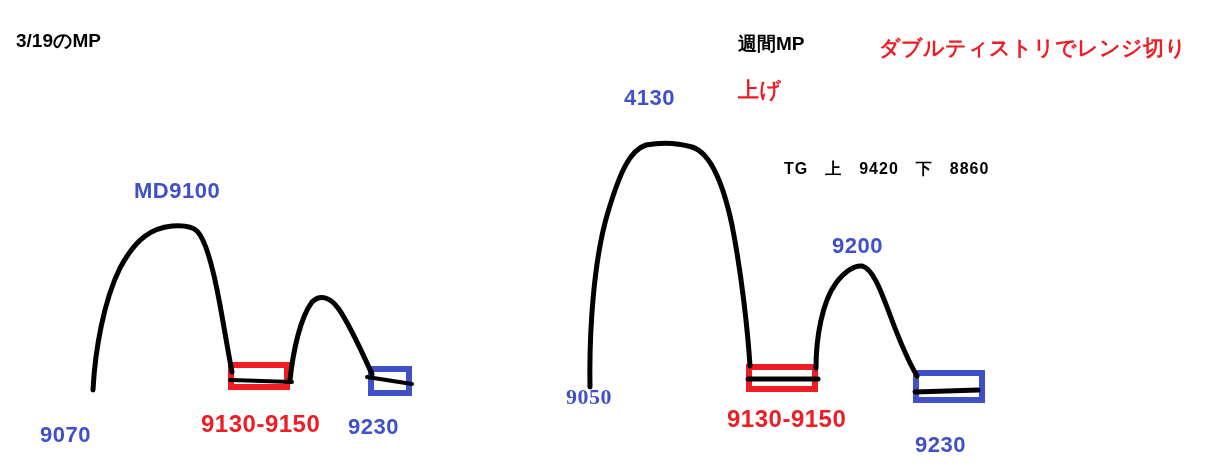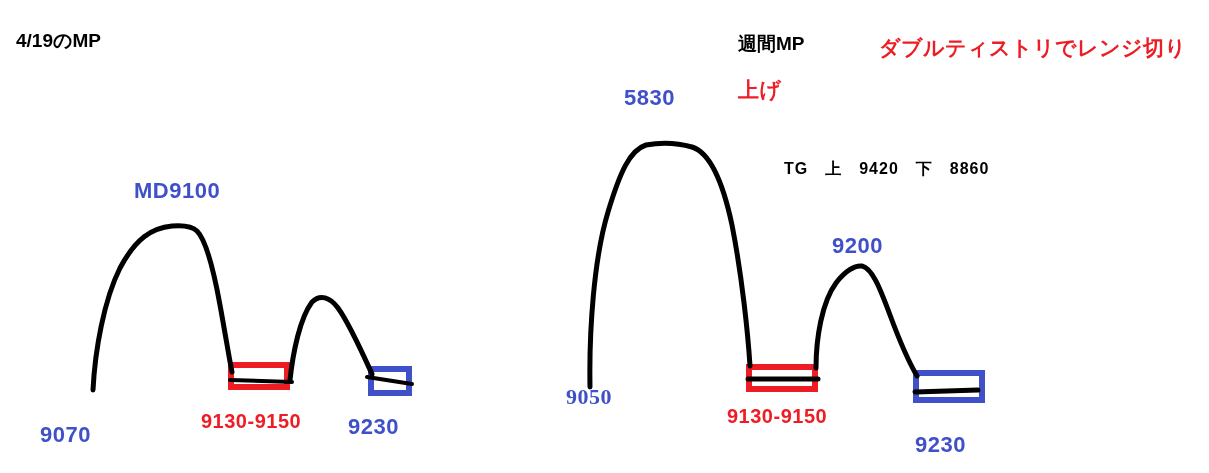--- a/index.html
+++ b/index.html
@@ -44,21 +44,21 @@
     color: #000000;
     letter-spacing: 1px;
   }
   .lbl-blue {
     font-size: 22px;
     font-weight: bold;
     color: #4050c8;
     letter-spacing: 0.5px;
   }
   .lbl-red {
-    font-size: 20px;
+    font-size: 24px;
     font-weight: bold;
     color: #ee1c25;
     letter-spacing: 0.5px;
   }
   .box {
     position: absolute;
     box-sizing: border-box;
     background: transparent;
   }
   .box-red { border: 6px solid #ee1c25; }
@@ -76,40 +76,40 @@
     stroke: #000000;
     stroke-linecap: round;
     stroke-linejoin: round;
   }
 </style>
 </head>
 <body>
 
 <div id="canvas">
 
-  <div class="txt hdr-black" style="left:16px; top:30px;">4/19のMP</div>
+  <div class="txt hdr-black" style="left:16px; top:30px;">3/19のMP</div>
 
 
   <div class="txt lbl-blue" style="left:134px; top:178px;">MD9100</div>
 
   <div class="txt lbl-blue" style="left:40px; top:422px;">9070</div>
 
   <div class="txt lbl-red" style="left:201px; top:410px;">9130-9150</div>
 
   <div class="txt lbl-blue" style="left:348px; top:414px;">9230</div>
 
   <div class="txt hdr-black" style="left:738px; top:33px;">週間MP</div>
 
   <div class="txt hdr-red" style="left:836px; top:36px;margin-left:43px;">ダブルティストリでレンジ切り</div>
 
   <div class="txt hdr-red" style="left:738px; top:78px;">上げ</div>
 
   <div class="txt tg-line" style="left:784px; top:160px;">TG　上　9420　下　8860</div>
 
-  <div class="txt lbl-blue" style="left:624px; top:85px;">5830</div>
+  <div class="txt lbl-blue" style="left:624px; top:85px;">4130</div>
 
   <div class="txt lbl-blue" style="left:832px; top:233px;text-align:center;">9200</div>
 
   <div class="txt lbl-blue" style="left:566px; top:384px;font-family:Liberation Serif, serif;">9050</div>
 
   <div class="txt lbl-red" style="left:727px; top:405px;">9130-9150</div>
 
   <div class="txt lbl-blue" style="left:915px; top:432px;">9230</div>
 
   <div class="box box-red" style="left:228px; top:362px; width:62px; height:28px;"></div>

